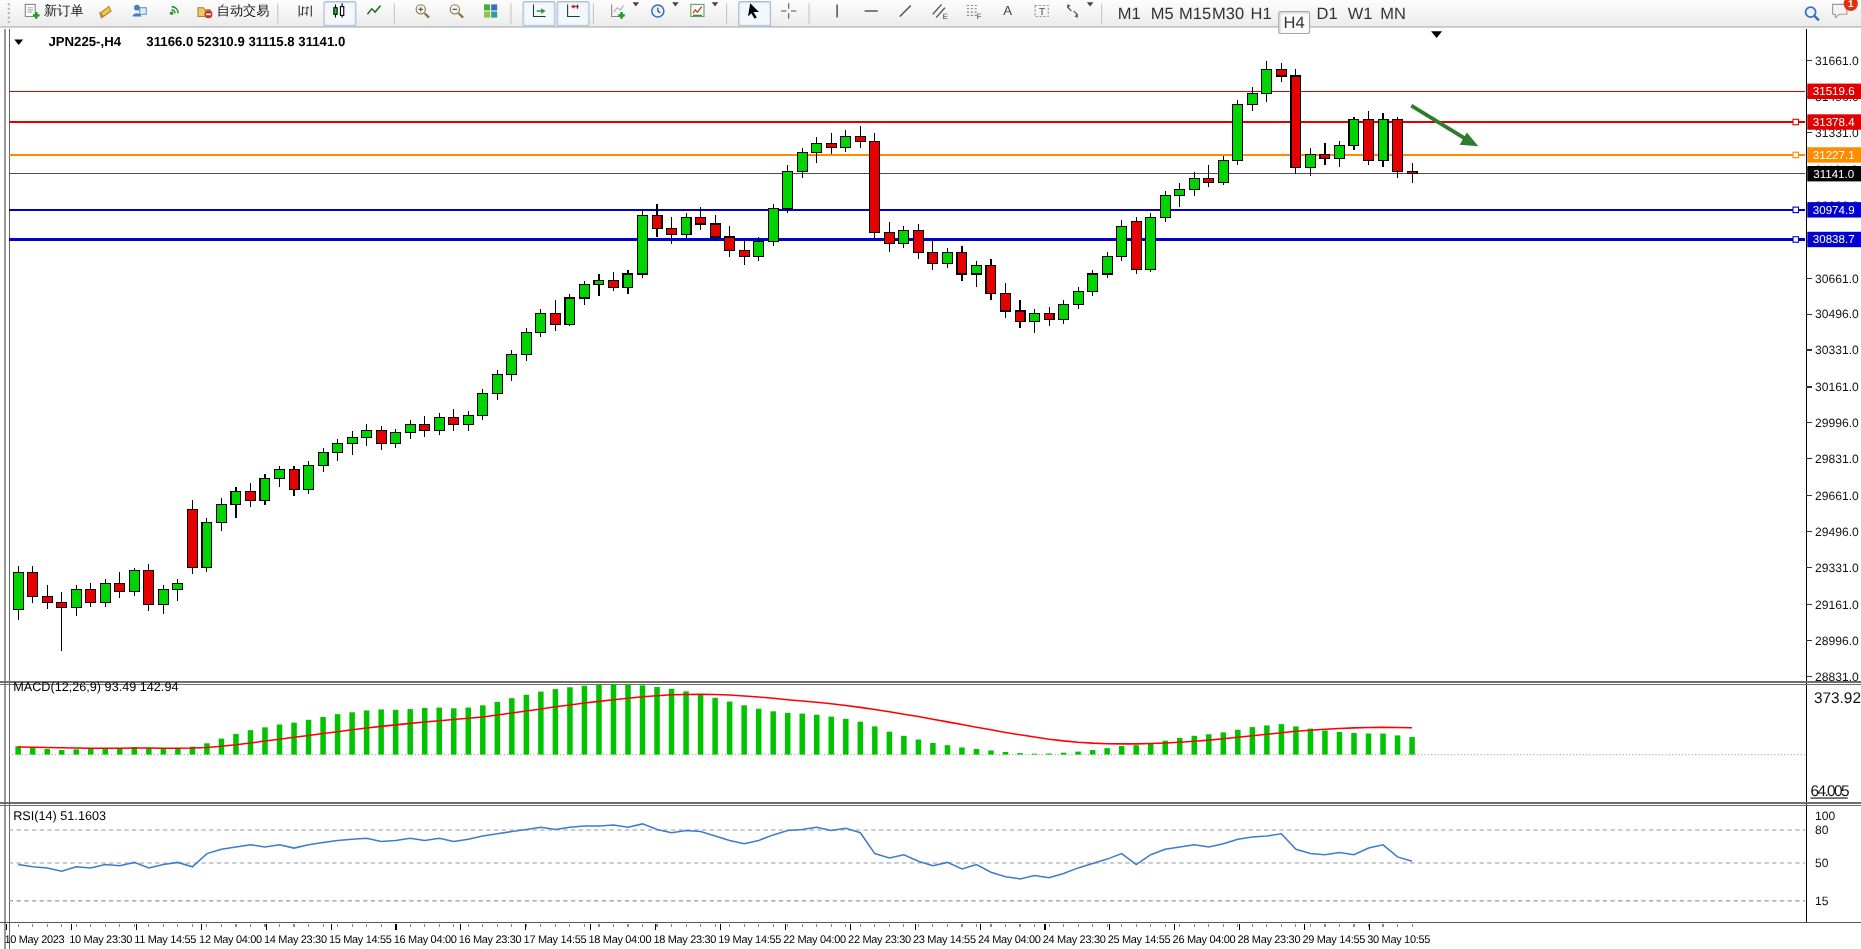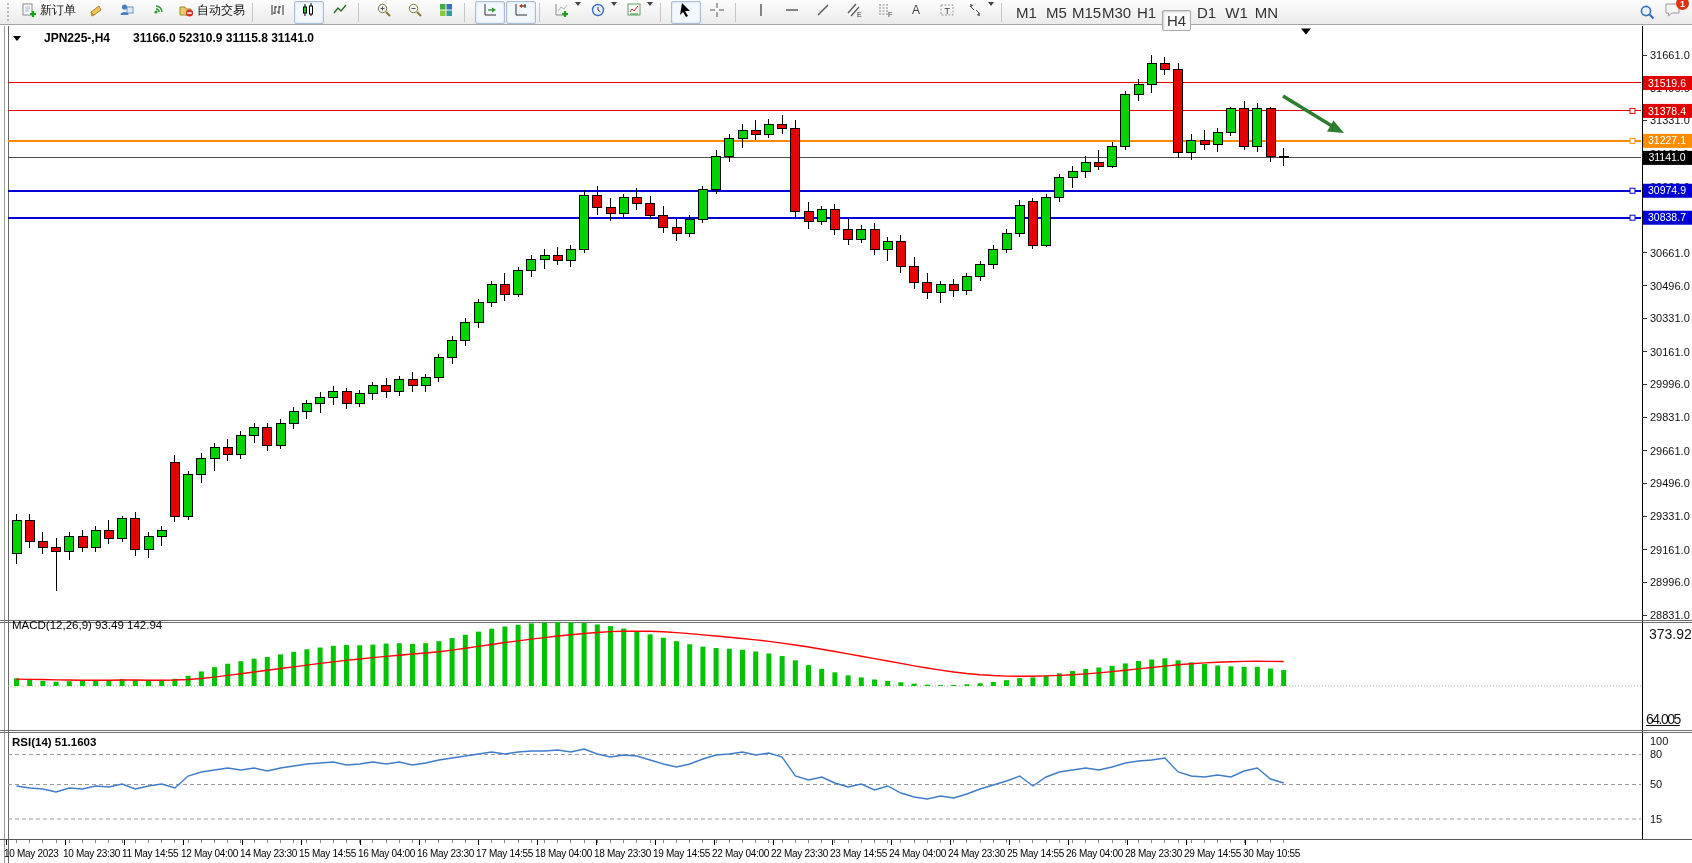--- a/index.html
+++ b/index.html
@@ -847,17 +847,17 @@
       </g>
     </svg>
 
   <div class="chart-title">
     <span class="tri-down"></span>
     <span>JPN225-,H4</span>
     <span>31166.0 52310.9 31115.8 31141.0</span>
   </div>
 
   <div class="panel-label" style="left:12px;top:619px;">MACD(12,26,9) 93.49 142.94</div>
-  <div class="panel-label" style="left:12px;top:736px;font-weight:bold;">RSI(14) 51.1603</div>
+  <div class="panel-label" style="left:12px;top:736px;">RSI(14) 51.1603</div>
   <div class="scale-label" style="left:1649px;top:626px;">373.92</div>
   <div class="scale-label" style="left:1646px;top:711px;letter-spacing:-1.5px;text-decoration:underline;">64.005</div>
 
 </div>
 
 </body></html>

